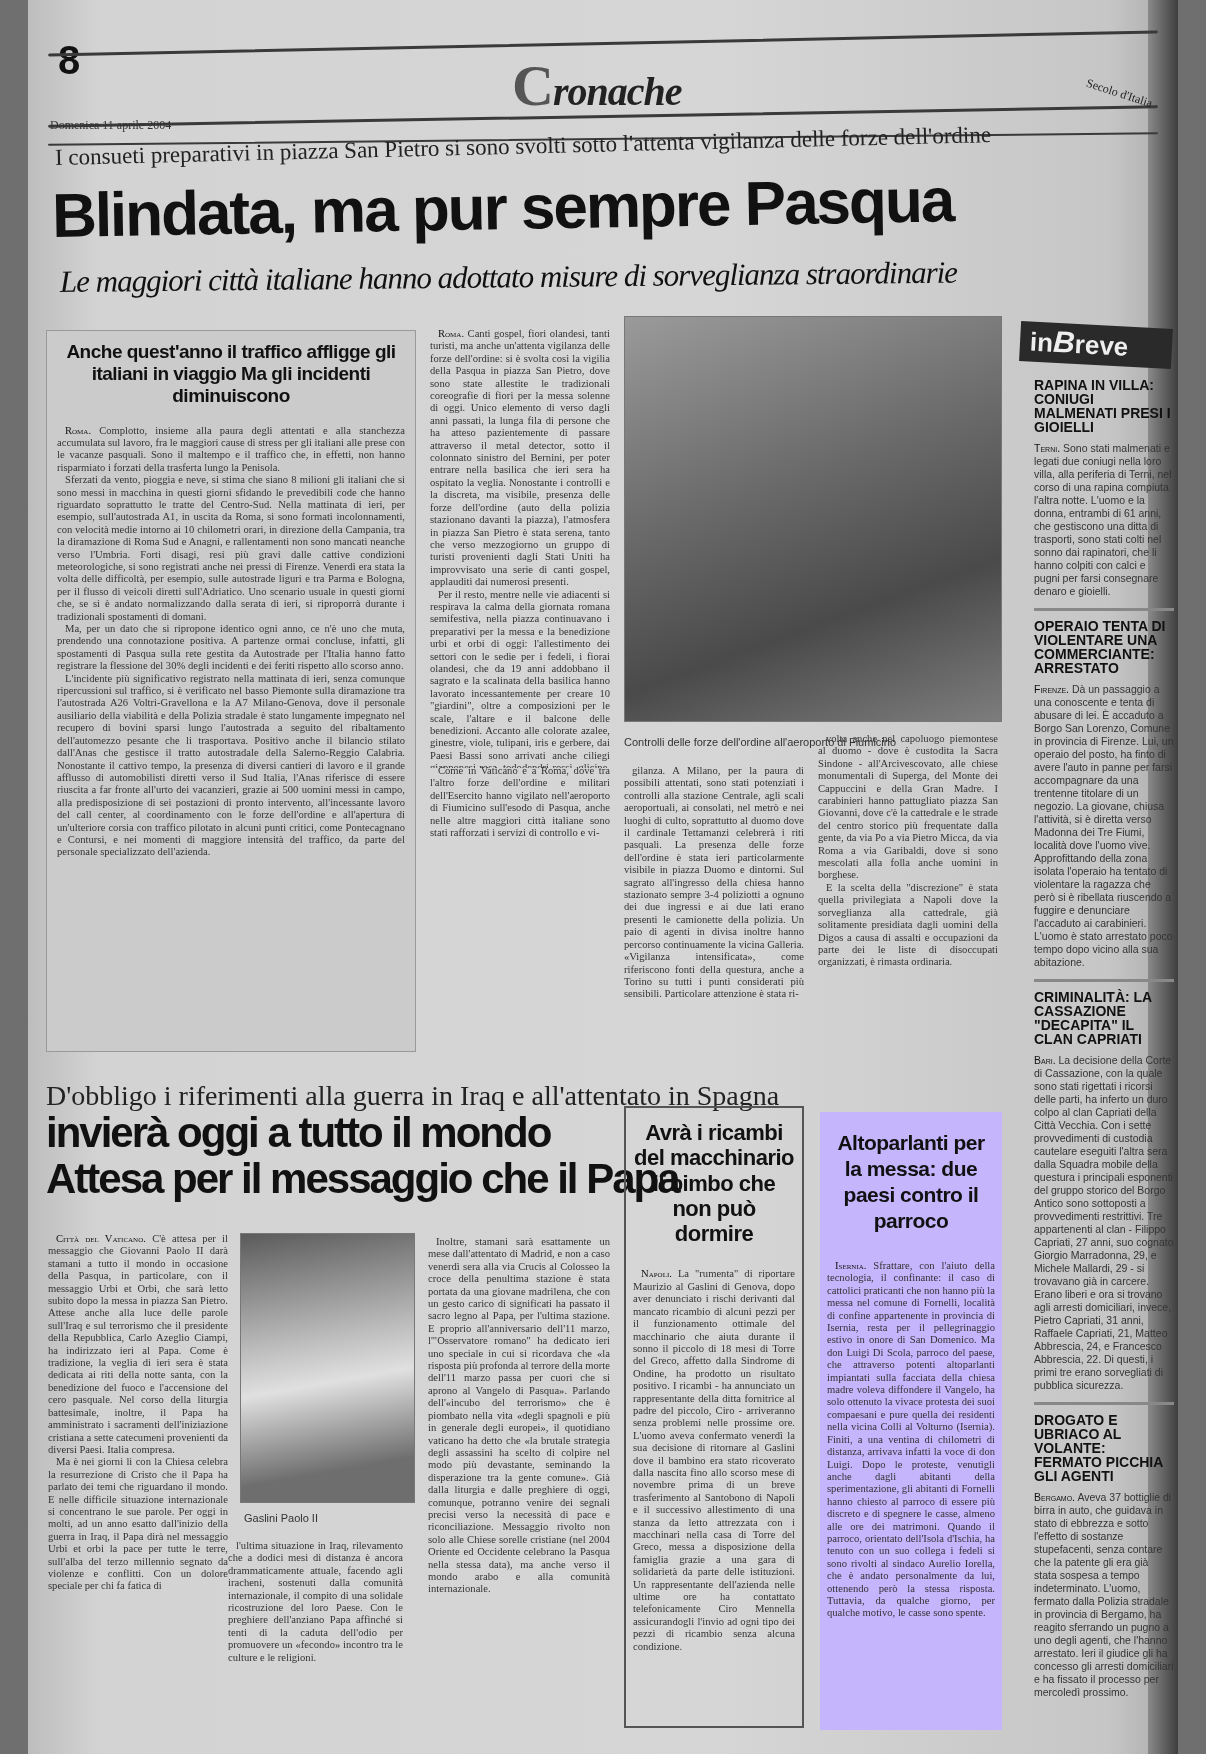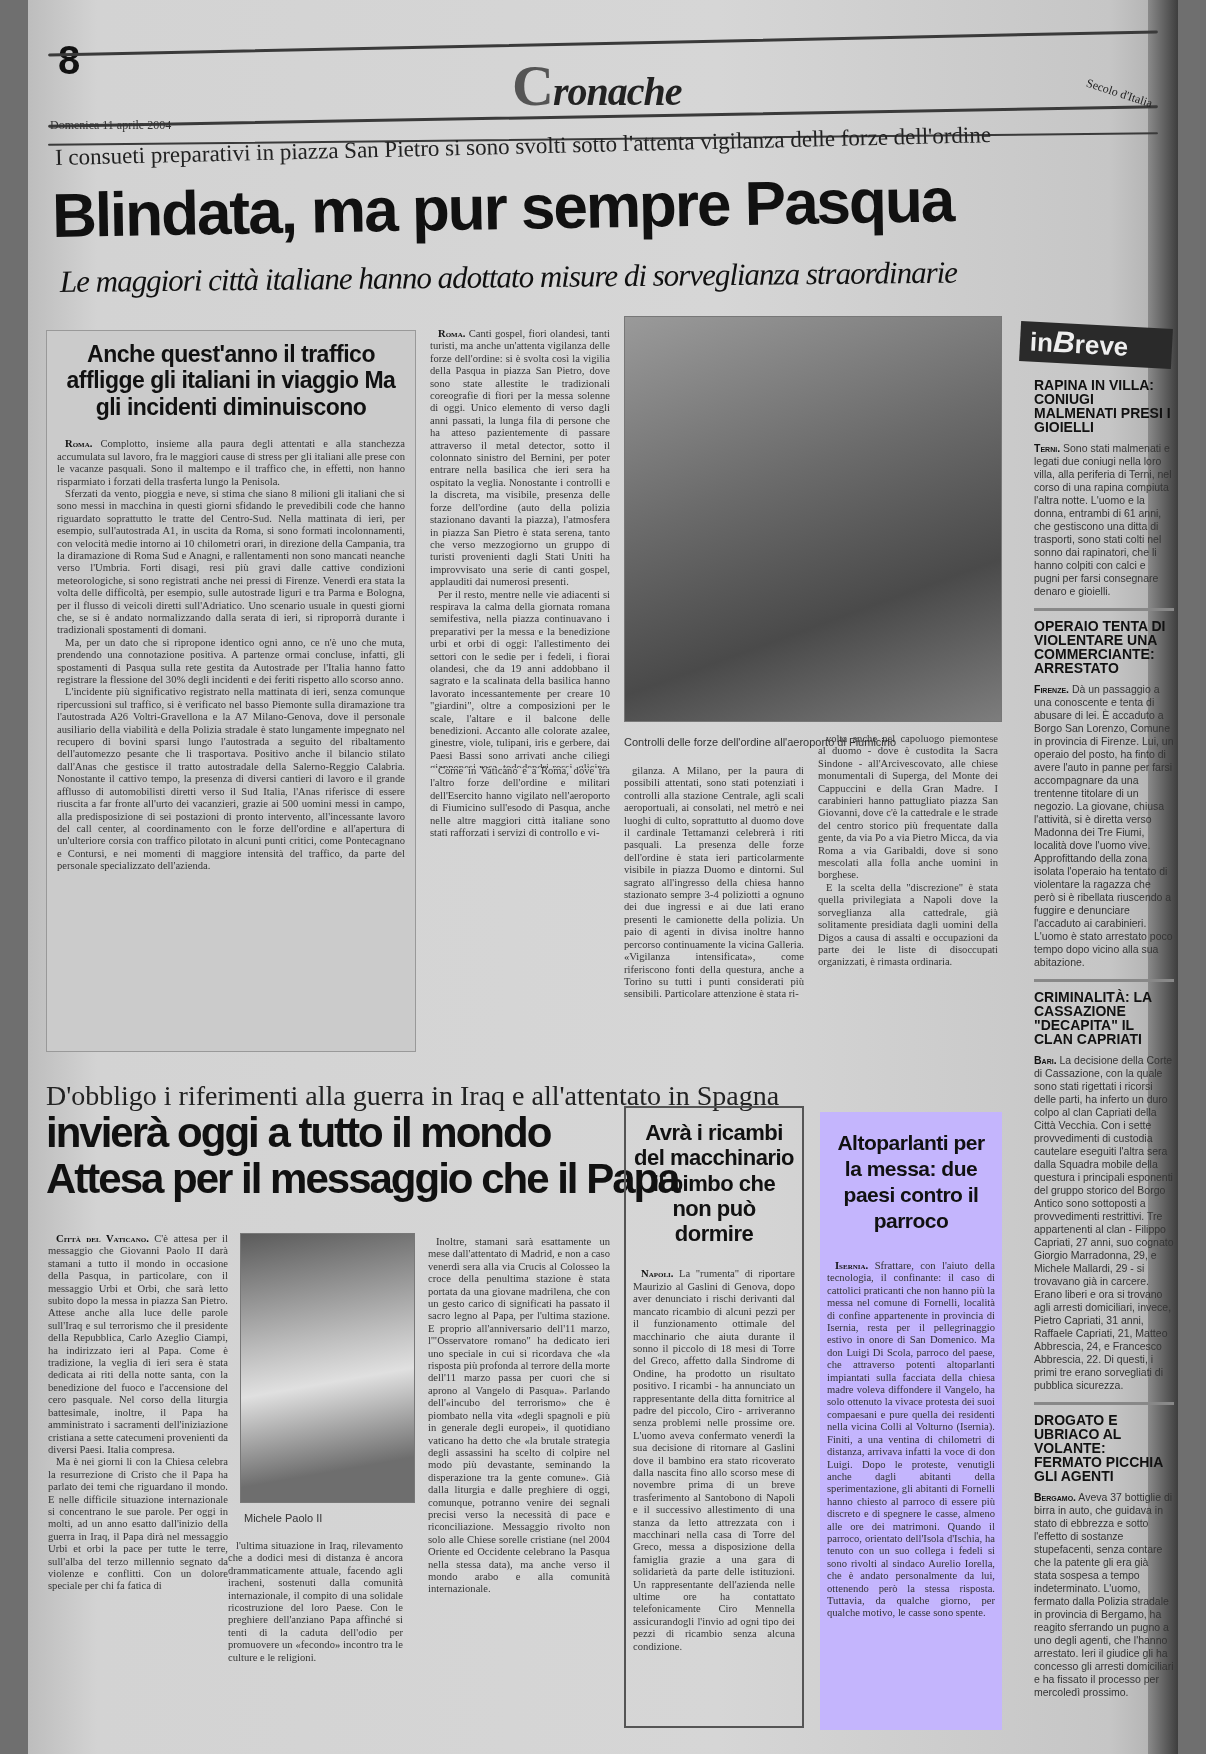--- a/index.html
+++ b/index.html
@@ -14,21 +14,21 @@
 .section .cap{font-size:58px;color:#555;font-style:normal}
 .date{position:absolute;left:50px;top:118px;font-size:12px;color:#333}
 .paper{position:absolute;left:1085px;top:86px;font-size:12px;color:#222;transform:rotate(18deg)}
 .kicker{position:absolute;left:55px;top:145px;width:1110px;font-size:23px;color:#222;transform:rotate(-1.4deg);transform-origin:left}
 .headline{position:absolute;left:52px;top:180px;font:bold 62px "Liberation Sans",sans-serif;letter-spacing:-2px;color:#111;transform:rotate(-1deg);transform-origin:left;white-space:nowrap}
 .deck{position:absolute;left:60px;top:264px;font:italic 31px "Liberation Serif",serif;color:#111;letter-spacing:-1px;white-space:nowrap;transform:rotate(-0.6deg);transform-origin:left}
 .box{position:absolute;border:1px solid #999}
 .sub{font:bold 22px "Liberation Sans",sans-serif;text-align:center;color:#111;line-height:1.15;letter-spacing:-0.5px}
 .txt{font-size:10.6px;line-height:12.4px;color:#333;text-align:justify;overflow:hidden}
 .txt p{text-indent:8px}
-.dl{font-variant:small-caps;font-weight:bold;color:#111}
+.dl{font-variant:small-caps;font-weight:normal;color:#111}
 .photo{position:absolute;background:linear-gradient(160deg,#9a9a9a,#6b6b6b 40%,#4a4a4a 70%,#7d7d7d);border:1px solid #777}
 .caption{position:absolute;font:11px "Liberation Sans",sans-serif;color:#333}
 .col{position:absolute}
 .breve-hd{position:absolute;left:1020px;top:325px;width:152px;height:40px;background:#2a2a2a;color:#eee;font:bold 26px "Liberation Sans",sans-serif;padding:2px 10px;transform:rotate(3deg)}
 .breve-t{font:bold 14px "Liberation Sans",sans-serif;color:#111;line-height:14px;text-transform:uppercase}
 .breve-x{font:10.5px "Liberation Sans",sans-serif;color:#333;line-height:13px}
 .sep{height:3px;background:#888;margin:10px 0 8px}
 </style>
 </head>
 <body>
@@ -43,21 +43,21 @@
 <div class="rule" style="left:48px;top:115px;width:1110px;transform:rotate(-1deg)"></div>
 <div class="date">Domenica 11 aprile 2004</div>
 <div class="paper">Secolo d'Italia</div>
 <div class="rule" style="left:48px;top:138px;width:1110px;transform:rotate(-0.6deg);height:2px"></div>
 
 <div class="kicker">I consueti preparativi in piazza San Pietro si sono svolti sotto l'attenta vigilanza delle forze dell'ordine</div>
 <div class="headline">Blindata, ma pur sempre Pasqua</div>
 <div class="deck">Le maggiori città italiane hanno adottato misure di sorveglianza straordinarie</div>
 
 <div class="box" style="left:46px;top:330px;width:370px;height:722px;background:#cbcbcb;padding:10px 10px">
-  <div class="sub" style="font-size:23px;margin-bottom:18px">Anche quest'anno il traffico affligge gli italiani in viaggio Ma gli incidenti diminuiscono</div>
+  <div class="sub" style="font-size:19px;margin-bottom:18px">Anche quest'anno il traffico affligge gli italiani in viaggio Ma gli incidenti diminuiscono</div>
   <div class="txt" style="height:640px">
     <p><span class="dl">Roma.</span> <span>Complotto, insieme alla paura degli attentati e alla stanchezza accumulata sul lavoro, fra le maggiori cause di stress per gli italiani alle prese con le vacanze pasquali. Sono il maltempo e il traffico che, in effetti, non hanno risparmiato i forzati della trasferta lungo la Penisola.</span></p>
     <p>Sferzati da vento, pioggia e neve, si stima che siano 8 milioni gli italiani che si sono messi in macchina in questi giorni sfidando le prevedibili code che hanno riguardato soprattutto le tratte del Centro-Sud. Nella mattinata di ieri, per esempio, sull'autostrada A1, in uscita da Roma, si sono formati incolonnamenti, con velocità medie intorno ai 10 chilometri orari, in direzione della Campania, tra la diramazione di Roma Sud e Anagni, e rallentamenti non sono mancati neanche verso l'Umbria. Forti disagi, resi più gravi dalle cattive condizioni meteorologiche, si sono registrati anche nei pressi di Firenze. Venerdì era stata la volta delle difficoltà, per esempio, sulle autostrade liguri e tra Parma e Bologna, per il flusso di veicoli diretti sull'Adriatico. Uno scenario usuale in questi giorni che, se si è andato normalizzando dalla serata di ieri, si riproporrà durante i tradizionali spostamenti di domani.</p>
     <p>Ma, per un dato che si ripropone identico ogni anno, ce n'è uno che muta, prendendo una connotazione positiva. A partenze ormai concluse, infatti, gli spostamenti di Pasqua sulla rete gestita da Autostrade per l'Italia hanno fatto registrare la flessione del 30% degli incidenti e dei feriti rispetto allo scorso anno.</p>
     <p>L'incidente più significativo registrato nella mattinata di ieri, senza comunque ripercussioni sul traffico, si è verificato nel basso Piemonte sulla diramazione tra l'autostrada A26 Voltri-Gravellona e la A7 Milano-Genova, dove il personale ausiliario della viabilità e della Polizia stradale è stato lungamente impegnato nel recupero di bovini sparsi lungo l'autostrada a seguito del ribaltamento dell'automezzo pesante che li trasportava. Positivo anche il bilancio stilato dall'Anas che gestisce il tratto autostradale della Salerno-Reggio Calabria. Nonostante il cattivo tempo, la presenza di diversi cantieri di lavoro e il grande afflusso di automobilisti diretti verso il Sud Italia, l'Anas riferisce di essere riuscita a far fronte all'urto dei vacanzieri, grazie ai 500 uomini messi in campo, alla predisposizione di sei postazioni di pronto intervento, all'incessante lavoro del call center, al coordinamento con le forze dell'ordine e all'apertura di un'ulteriore corsia con traffico pilotato in alcuni punti critici, come Pontecagnano e Contursi, e nei momenti di maggiore intensità del traffico, da parte del personale specializzato dell'azienda.</p>
   </div>
 </div>
 
 <div class="col txt" style="left:430px;top:328px;width:180px;height:440px">
   <p><span class="dl">Roma.</span> <span>Canti gospel, fiori olandesi, tanti turisti, ma anche un'attenta vigilanza delle forze dell'ordine: si è svolta così la vigilia della Pasqua in piazza San Pietro, dove sono state allestite le tradizionali coreografie di fiori per la messa solenne di oggi. Unico elemento di verso dagli anni passati, la lunga fila di persone che ha atteso pazientemente di passare attraverso il metal detector, sotto il colonnato sinistro del Bernini, per poter entrare nella basilica che ieri sera ha ospitato la veglia. Nonostante i controlli e la discreta, ma visibile, presenza delle forze dell'ordine (auto della polizia stazionano davanti la piazza), l'atmosfera in piazza San Pietro è stata serena, tanto che verso mezzogiorno un gruppo di turisti provenienti dagli Stati Uniti ha improvvisato una serie di canti gospel, applauditi dai numerosi presenti.</span></p>
@@ -80,21 +80,21 @@
 <div style="position:absolute;left:46px;top:1080px;font-size:28px;color:#222">D'obbligo i riferimenti alla guerra in Iraq e all'attentato in Spagna</div>
 <div style="position:absolute;left:46px;top:1110px;font:bold 42px 'Liberation Sans',sans-serif;letter-spacing:-2px;color:#111;line-height:46px">
   <div>invierà oggi a tutto il mondo</div>
   <div>Attesa per il messaggio che il Papa</div>
 </div>
 <div class="col txt" style="left:48px;top:1233px;width:180px;height:495px">
   <p><span class="dl">Città del Vaticano.</span> <span>C'è attesa per il messaggio che Giovanni Paolo II darà stamani a tutto il mondo in occasione della Pasqua, in particolare, con il messaggio Urbi et Orbi, che sarà letto subito dopo la messa in piazza San Pietro. Attese anche alla luce delle parole sull'Iraq e sul terrorismo che il presidente della Repubblica, Carlo Azeglio Ciampi, ha indirizzato ieri al Papa. Come è tradizione, la veglia di ieri sera è stata dedicata ai riti della notte santa, con la benedizione del fuoco e l'accensione del cero pasquale. Nel corso della liturgia battesimale, inoltre, il Papa ha amministrato i sacramenti dell'iniziazione cristiana a sette catecumeni provenienti da diversi Paesi. Italia compresa.</span></p>
   <p>Ma è nei giorni li con la Chiesa celebra la resurrezione di Cristo che il Papa ha parlato dei temi che riguardano il mondo. E nelle difficile situazione internazionale si concentrano le sue parole. Per oggi in molti, ad un anno esatto dall'inizio della guerra in Iraq, il Papa dirà nel messaggio Urbi et orbi la pace per tutte le terre, sull'alba del terzo millennio segnato da violenze e conflitti. Con un dolore speciale per chi fa fatica di</p>
 </div>
 <div class="photo" style="left:240px;top:1233px;width:175px;height:270px;background:linear-gradient(170deg,#5b5b5b,#bdbdbd 40%,#e0e0e0 55%,#6e6e6e 85%)"></div>
-<div class="caption" style="left:244px;top:1512px">Michele Paolo II</div>
+<div class="caption" style="left:244px;top:1512px">Gaslini Paolo II</div>
 <div class="col txt" style="left:228px;top:1540px;width:175px;height:190px">
   <p>l'ultima situazione in Iraq, rilevamento che a dodici mesi di distanza è ancora drammaticamente attuale, facendo agli iracheni, sostenuti dalla comunità internazionale, il compito di una solidale ricostruzione del loro Paese. Con le preghiere dell'anziano Papa affinché si tenti di la caduta dell'odio per promuovere un «fecondo» incontro tra le culture e le religioni.</p>
 </div>
 <div class="col txt" style="left:428px;top:1236px;width:182px;height:492px">
   <p>Inoltre, stamani sarà esattamente un mese dall'attentato di Madrid, e non a caso venerdì sera alla via Crucis al Colosseo la croce della penultima stazione è stata portata da una giovane madrilena, che con un gesto carico di significati ha passato il sacro legno al Papa, per l'ultima stazione. E proprio all'anniversario dell'11 marzo, l'"Osservatore romano" ha dedicato ieri uno speciale in cui si ricordava che «la risposta più profonda al terrore della morte dell'11 marzo passa per cuori che si aprono al Vangelo di Pasqua». Parlando dell'«incubo del terrorismo» che è piombato nella vita «degli spagnoli e più in generale degli europei», il quotidiano vaticano ha detto che «la brutale strategia degli assassini ha scelto di colpire nel modo più devastante, seminando la disperazione tra la gente comune». Già dalla liturgia e dalle preghiere di oggi, comunque, potranno venire dei segnali precisi verso la necessità di pace e riconciliazione. Messaggio rivolto non solo alle Chiese sorelle cristiane (nel 2004 Oriente ed Occidente celebrano la Pasqua nella stessa data), ma anche verso il mondo arabo e alla comunità internazionale.</p>
 </div>
 
 <div class="box" style="left:624px;top:1106px;width:180px;height:622px;border:2px solid #555;padding:8px 7px">
   <div class="sub" style="font-size:22px;margin:4px 0 22px">Avrà i ricambi del macchinario il bimbo che non può dormire</div>
   <div class="txt" style="height:430px">

